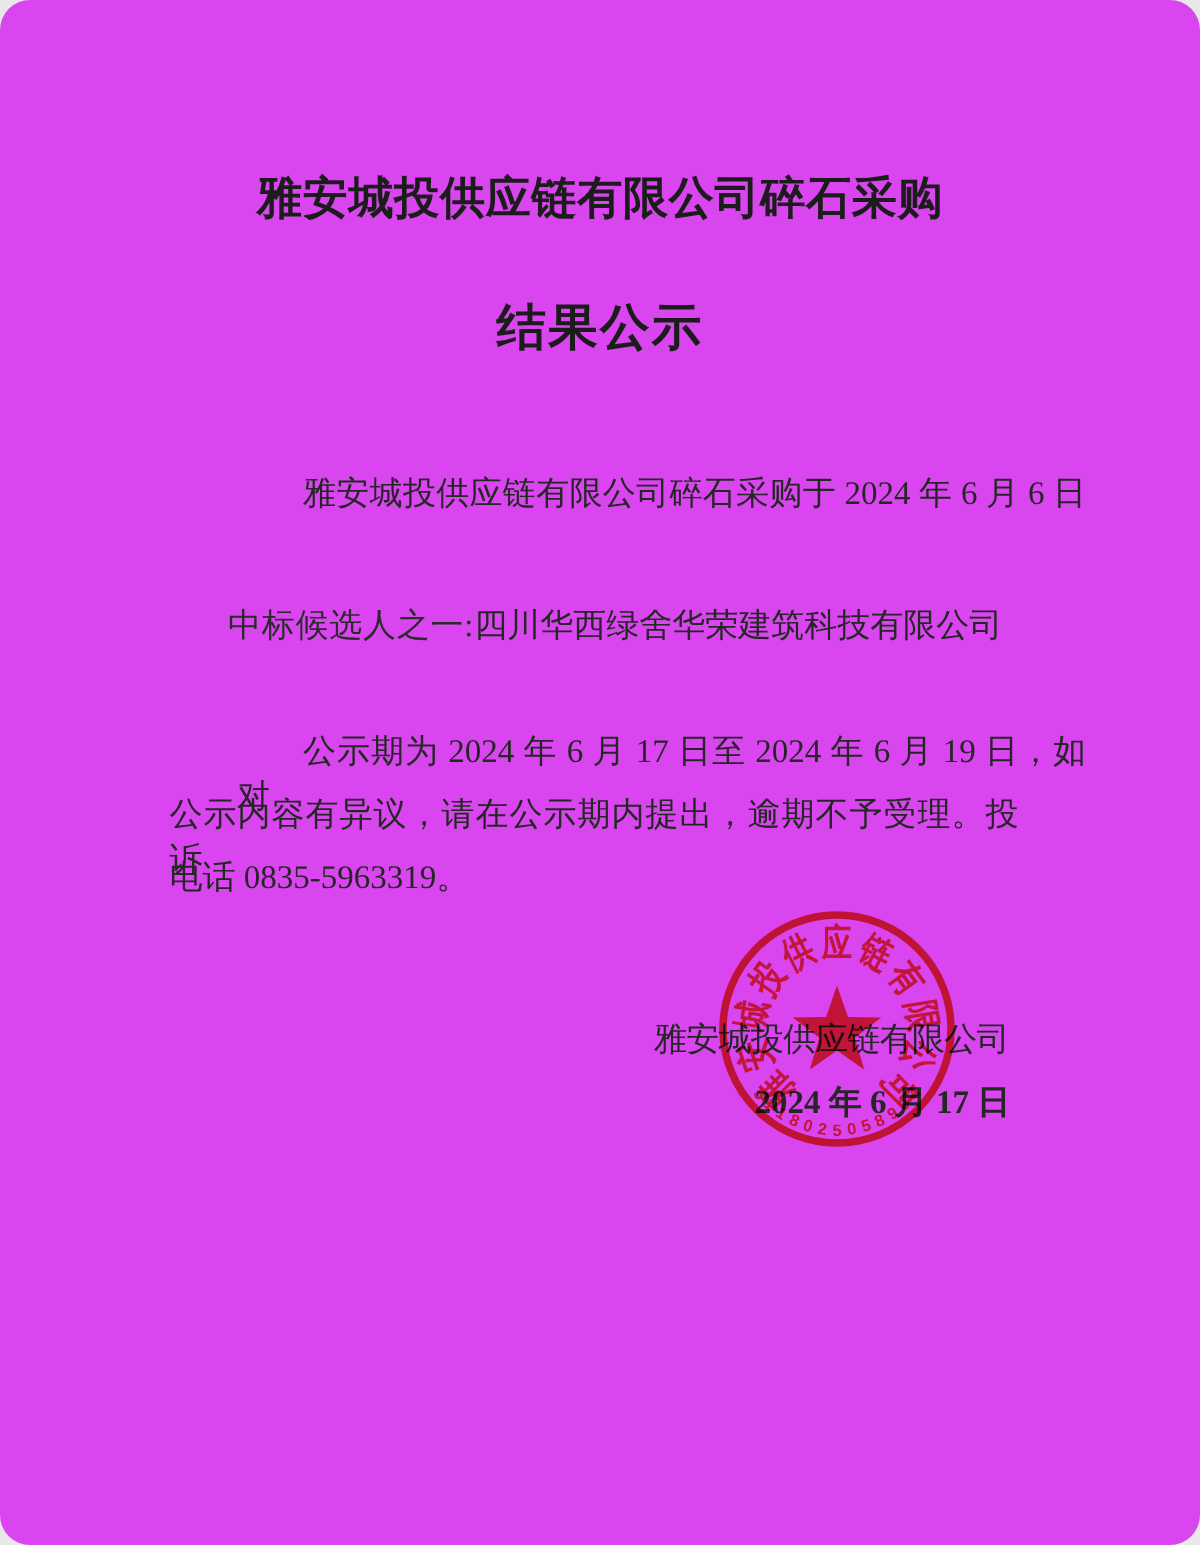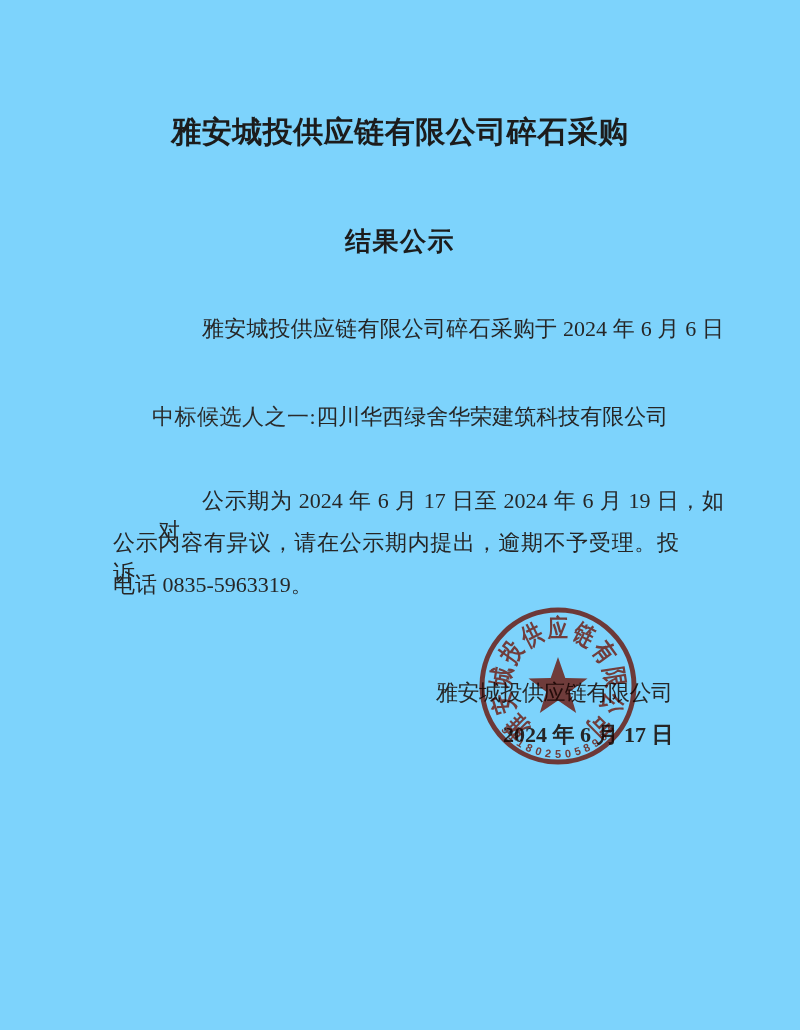--- a/index.html
+++ b/index.html
@@ -4,36 +4,37 @@
 <style>
   * { margin: 0; padding: 0; box-sizing: border-box; }
   html, body { background: #e8e8e8; }
   body { font-family: "Liberation Serif", "DejaVu Serif", serif; }
 
   .page {
     position: relative;
     width: 800px;
     height: 1030px;
     margin: 0 auto;
-    background: #7dd3fc;
+    background: #d946ef;
     color: #222;
     overflow: hidden;
+    border-radius: 20px;
   }
 
   
   .doc-title {
     position: absolute;
     left: 0;
     width: 800px;
     text-align: center;
     font-weight: bold;
     color: #1c1c1c;
   }
   .doc-title.line1 { top: 112px; font-size: 30px; letter-spacing: 0.5px; }
-  .doc-title.line2 { top: 196px; font-size: 26px; letter-spacing: 1.5px; margin-top: 28px; }
+  .doc-title.line2 { top: 196px; font-size: 33px; letter-spacing: 1.5px; }
 
   
   .bline {
     position: absolute;
     left: 113px;
     width: 566px;
     font-size: 22px;
     line-height: 30px;
     color: #262626;
     white-space: nowrap;

